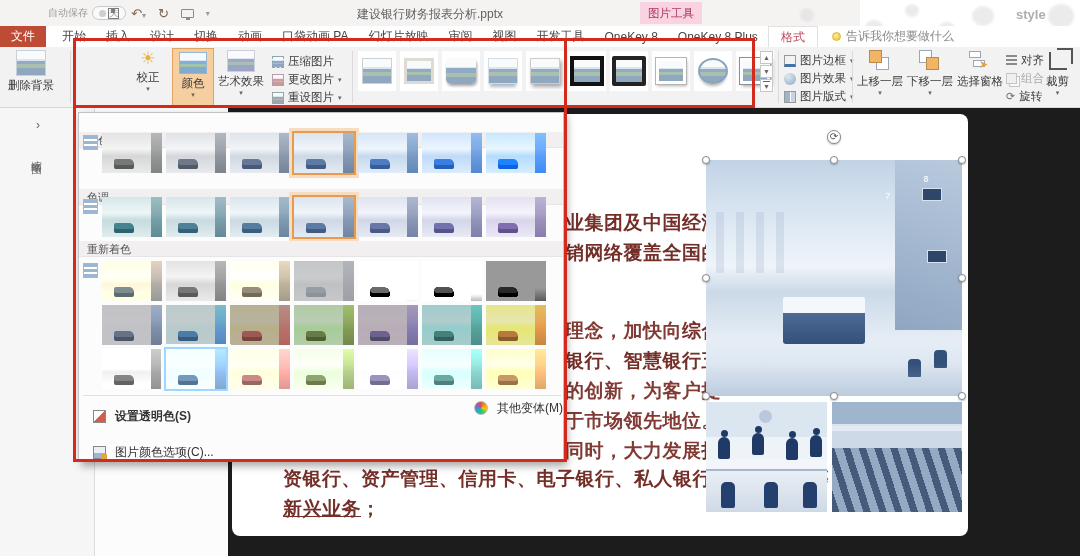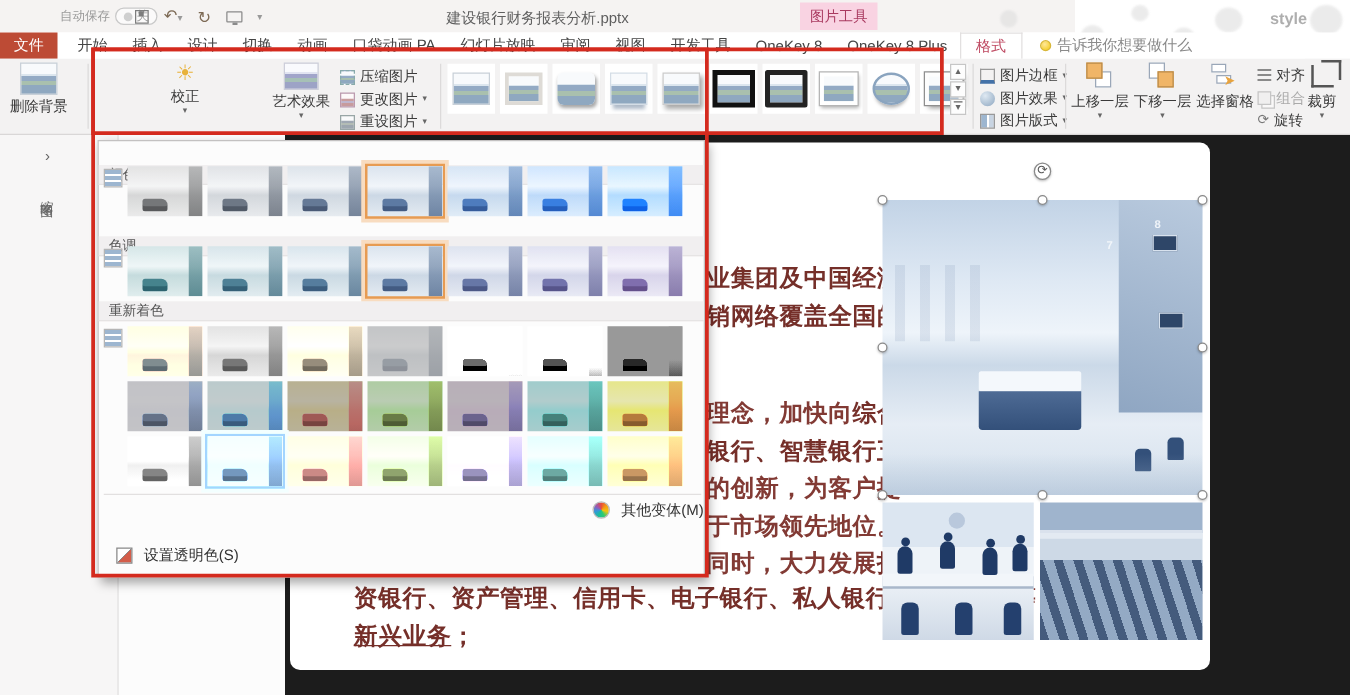--- a/index.html
+++ b/index.html
@@ -199,20 +199,25 @@
       <div class="ms" style="width:30px;height:26px;border:1px solid #c8d0d8;"></div>
       <span class="cap">删除背景</span>
     </div>
     <div class="rsep" style="left:70px;"></div>
 
     <div class="bigbtn" style="left:128px;width:40px;">
       <span class="sun">☀</span>
       <span class="cap">校正</span>
       <span class="caret">▾</span>
     </div>
+    <div class="color-btn">
+      <div class="ms" style="width:28px;height:22px;border:1px solid #9fb4c9;filter:saturate(1.6);"></div>
+      <span class="cap">颜色</span>
+      <span class="caret">▾</span>
+    </div>
     <div class="bigbtn" style="left:218px;width:46px;">
       <div class="ms" style="width:28px;height:22px;border:1px solid #c8d0d8;filter:hue-rotate(25deg);"></div>
       <span class="cap">艺术效果</span>
       <span class="caret">▾</span>
     </div>
     <div class="smallrow" style="left:272px;top:7px;">
       <span class="ric ms" style="border:1px dashed #8aa;"></span>
       <span>压缩图片</span>
     </div>
     <div class="smallrow" style="left:272px;top:25px;">
@@ -559,22 +564,26 @@
         <div class="thumb" style="filter: grayscale(1) sepia(1) hue-rotate(-10deg) saturate(1.8) brightness(1.1);">
           <i class="sp"></i>
           <i class="sd"></i>
         </div>
       </div>
     <div class="dd-sep" style="top:282px;"></div>
     <div class="dd-item" style="top:284px;justify-content:flex-end;">
       <span class="wheel-ic"></span>
       <span>其他变体(M)</span>
     </div>
-    <div class="dd-item" style="top:320px;">
+    <div class="dd-item" style="top:292px;font-weight:bold;">
       <span class="transp-ic"></span>
       <span>设置透明色(S)</span>
     </div>
+    <div class="dd-item" style="top:328px;">
+      <span class="opt-ic"></span>
+      <span>图片颜色选项(C)...</span>
+    </div>
   </div>
 
   <div class="ann" style="left:73px;top:38px;width:682px;height:70px;"></div>
   <div class="ann" style="left:73px;top:38px;width:494px;height:424px;"></div>
 
 </div>
 
 </body></html>

